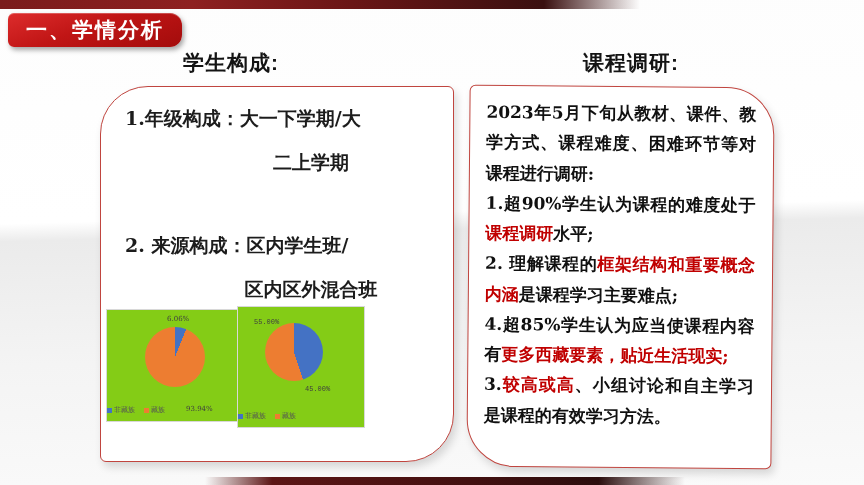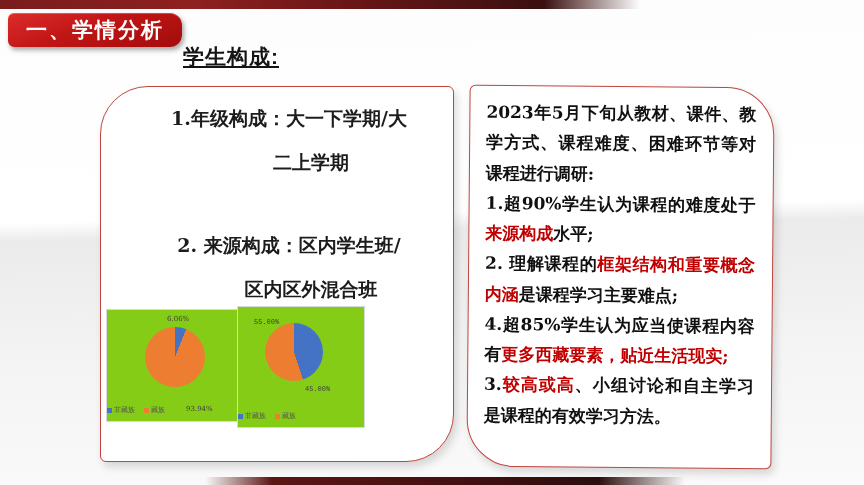--- a/index.html
+++ b/index.html
@@ -18,36 +18,35 @@
   }
   .banner{
     position:absolute;left:8px;top:13px;height:34px;padding:0 18px;
     display:flex;align-items:center;
     background:linear-gradient(160deg,#dd2c2c 0%,#c01515 45%,#a30c0c 100%);
     border-radius:6px 12px 12px 6px;
     box-shadow:2px 3px 5px rgba(0,0,0,.35), inset 0 1px 0 rgba(255,255,255,.25);
     color:#ffffff;font-size:21px;font-weight:bold;letter-spacing:2px;white-space:nowrap;
   }
   .col-header{
-    position:absolute;top:43px;font-size:21px;font-weight:bold;color:#141414;
+    position:absolute;top:49px;font-size:21px;font-weight:bold;color:#141414;
     letter-spacing:1px;white-space:nowrap;
     font-family:"Liberation Sans",sans-serif;
-    text-decoration:underline;
   }
   .col-header.lh{left:183px;}
   .col-header.rh{left:583px;}
   .card{
     position:absolute;background:#ffffff;border:1.6px solid #c0453f;
     box-shadow:3px 5px 9px rgba(0,0,0,.14);
   }
   .card-left{left:100px;top:86px;width:352px;height:374px;border-radius:48px 6px 48px 6px;}
   .card-right{left:468px;top:86px;width:303px;height:380px;border-radius:6px 48px 6px 48px;transform:rotate(0.5deg);}
   .kai{font-family:"DejaVu Serif","Liberation Serif",serif;}
   .left-item{font-size:19px;font-weight:700;color:#1c1c1c;line-height:2.3;white-space:nowrap;}
-  .left-item .li-l1{padding-left:24px;text-align:center;}
+  .left-item .li-l1{padding-left:24px;}
   .left-item .li-l2{padding-left:68px;text-align:center;}
   .li-a{margin-top:10px;}
   .li-b{margin-top:40px;}
   .pie-panel{position:absolute;background:#84cc16;border:1px solid #d8d8d8;}
   .pp1{left:5px;top:222px;width:141px;height:111px;}
   .pp2{left:136px;top:219px;width:126px;height:120px;font-family:Liberation Mono, monospace;}
   .pie{position:absolute;border-radius:50%;}
   .pie-c1{left:38px;top:17px;width:60px;height:60px;}
   .pie-c2{left:27px;top:16px;width:58px;height:58px;}
   .pie-label{position:absolute;font-size:7px;color:#3f3f3f;white-space:nowrap;}
@@ -75,20 +74,21 @@
 <div class="stage">
 
   <div class="edge-top"></div>
   <div class="edge-bottom"></div>
 
   <div class="banner">
     <span>一、学情分析</span>
   </div>
 
   <div class="col-header lh">学生构成:</div>
+  <div class="col-header rh">课程调研:</div>
 
   <div class="card card-left kai">
     <div class="left-item li-a">
       <div class="li-l1">1.年级构成：大一下学期/大</div>
       <div class="li-l2">二上学期</div>
     </div>
     <div class="left-item li-b">
       <div class="li-l1">2. 来源构成：区内学生班/</div>
       <div class="li-l2">区内区外混合班</div>
     </div>
@@ -122,20 +122,20 @@
           <span class="lg-sq" style="background: rgb(237, 125, 49);"></span>
           <span>藏族</span>
         </span>
       </div>
     </div>
   </div>
 
   <div class="card card-right kai">
     <div class="rbody">
       <p>2023年5月下旬从教材、课件、教学方式、课程难度、困难环节等对课程进行调研:</p>
-      <p><span>1.超90%学生认为课程的难度处于</span><span class="red">来源构成</span><span>水平;</span></p>
+      <p><span>1.超90%学生认为课程的难度处于</span><span class="red">课程调研</span><span>水平;</span></p>
       <p><span>2. 理解课程的</span><span class="red">框架结构和重要概念内涵</span><span>是课程学习主要难点;</span></p>
       <p><span>4.超85%学生认为应当使课程内容有</span><span class="red">更多西藏要素，贴近生活现实;</span><span></span></p>
       <p><span>3.</span><span class="red">较高或高</span><span>、小组讨论和自主学习是课程的有效学习方法。</span></p>
     </div>
   </div>
 
 </div>
 
 </body></html>

